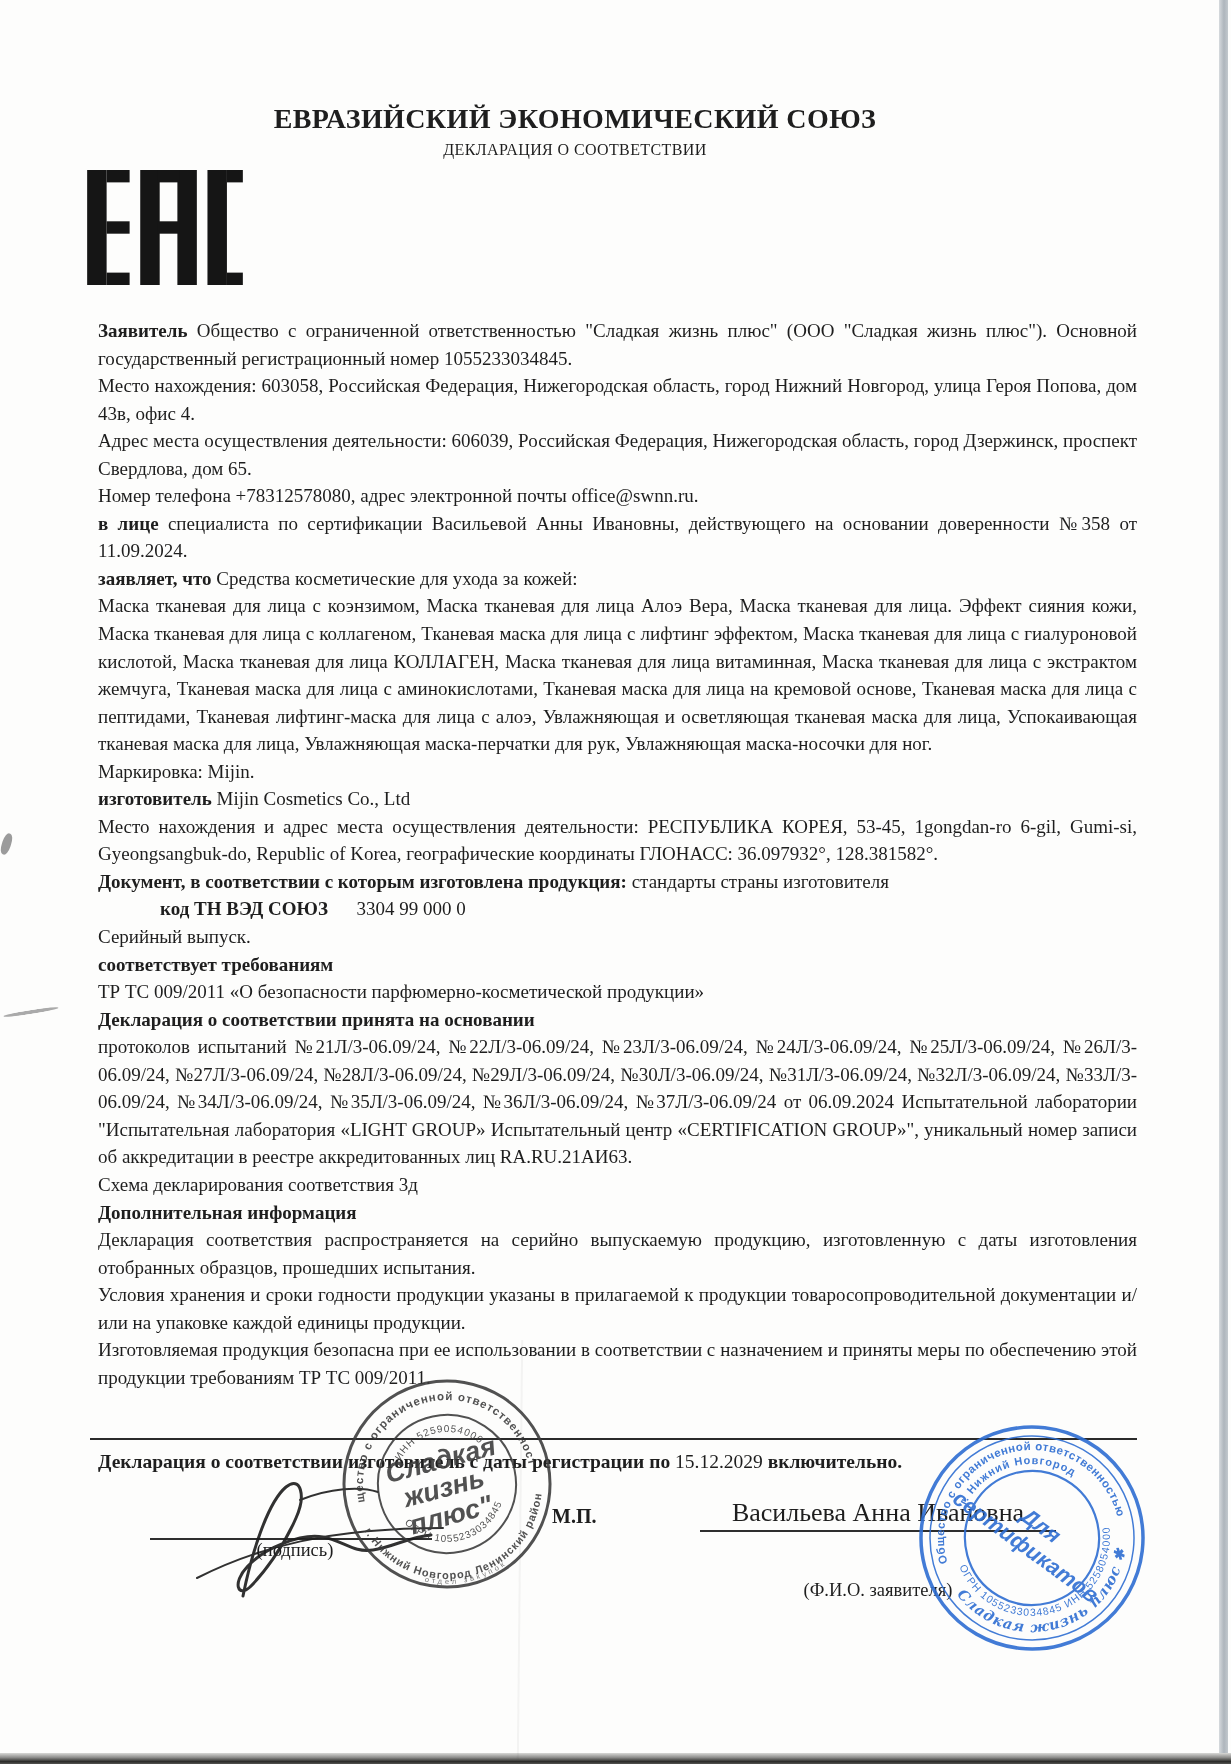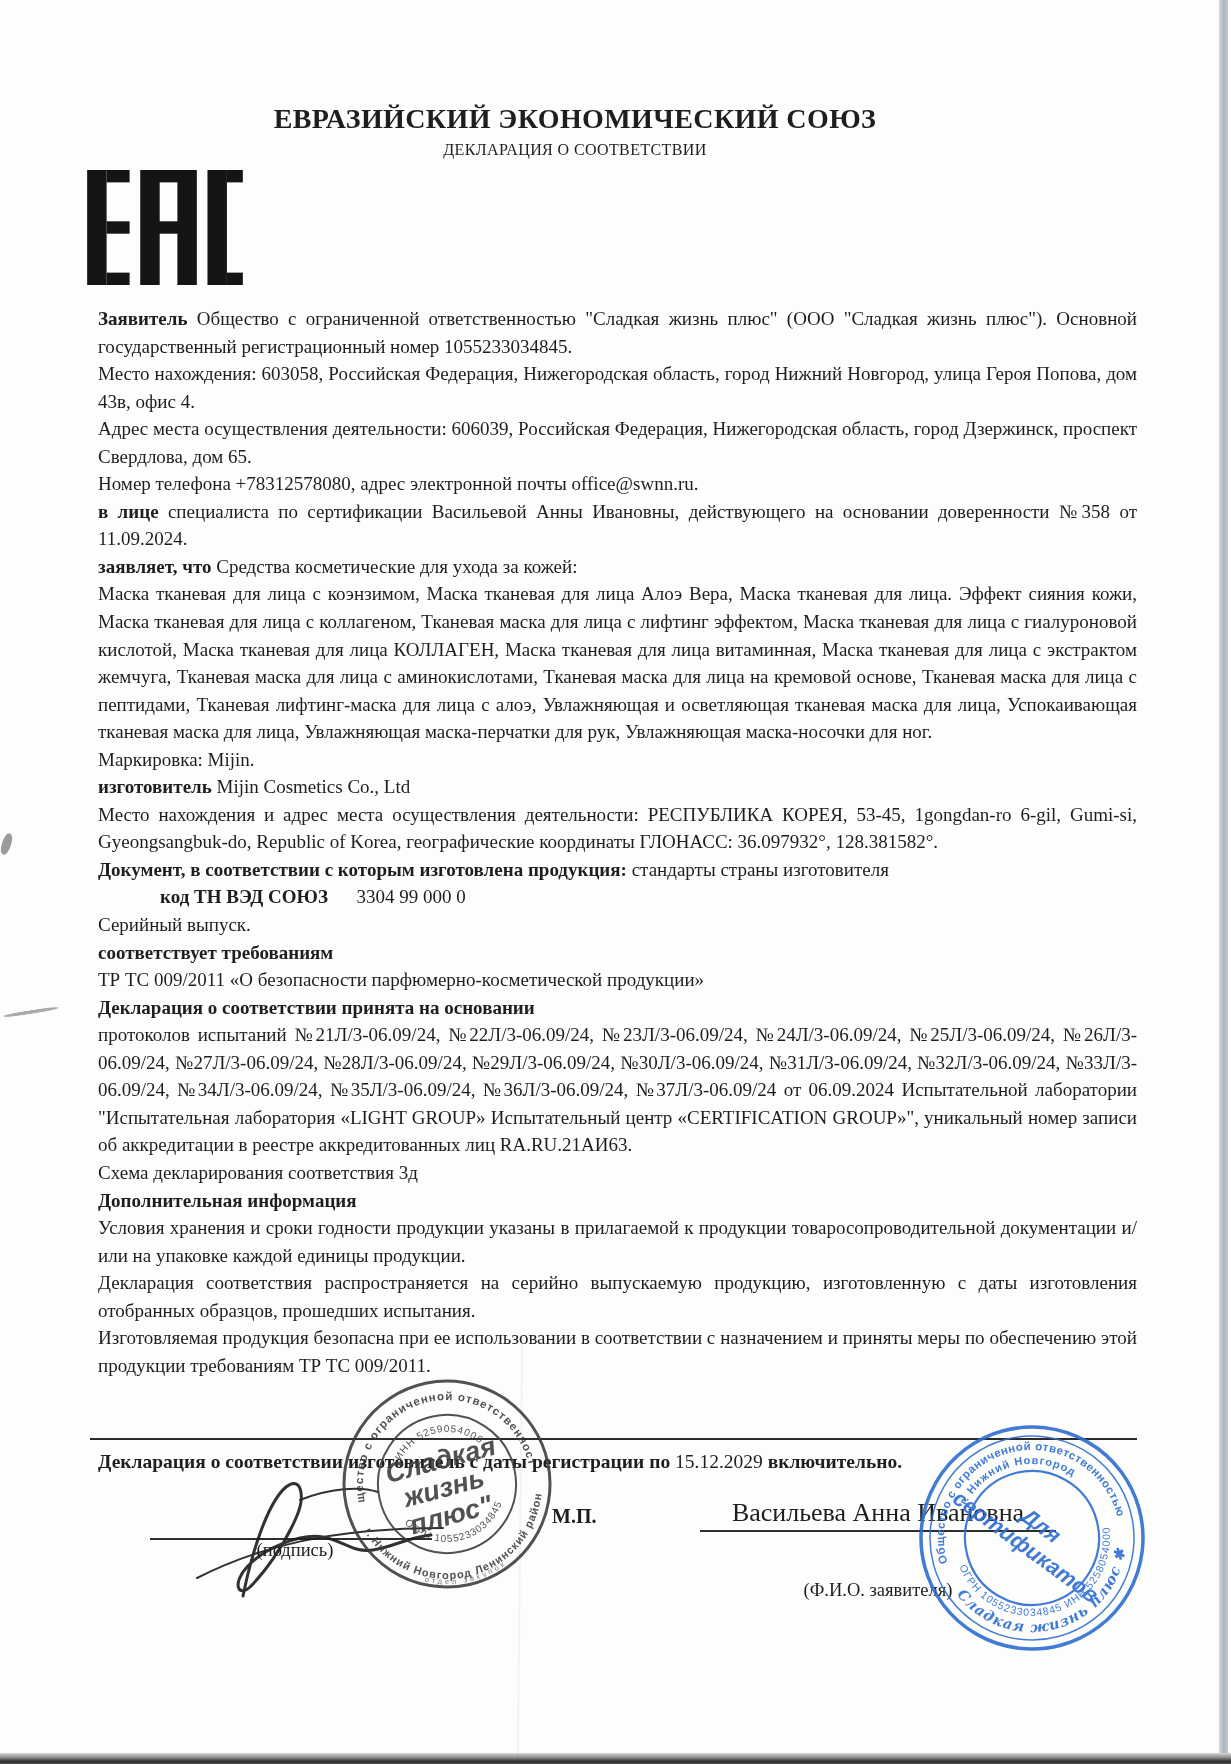--- a/index.html
+++ b/index.html
@@ -20,21 +20,21 @@
   .left-mark-2{position:absolute;left:3px;top:1010px;width:56px;height:0;border-top:4px solid #5a5a5a;
     opacity:.5;transform:rotate(-9deg);border-radius:50%;}
   .crease{position:absolute;left:519px;top:1340px;width:2px;height:420px;background:rgba(60,60,60,.05);transform:rotate(.6deg);}
 
   .header{position:absolute;left:90px;top:103px;width:970px;text-align:center;}
   .header .h1{font-size:28px;font-weight:bold;letter-spacing:.4px;line-height:31px;}
   .header .h2{font-size:16px;font-weight:normal;letter-spacing:.4px;line-height:31px;}
 
   .eac{position:absolute;left:87px;top:170px;width:156px;height:115px;}
 
-  .doc-body{position:absolute;left:98px;top:305px;width:1039px;}
+  .doc-body{position:absolute;left:98px;top:317px;width:1039px;}
   .para{margin:0;font-size:19px;line-height:27.55px;text-align:justify;white-space:pre-wrap;}
   .b{font-weight:bold;}
 
   .rule{position:absolute;left:90px;top:1438px;width:1047px;height:2px;background:#2b2b2b;}
 
   .validity{position:absolute;left:98px;top:1448px;width:1039px;font-size:19.5px;line-height:27px;white-space:pre-wrap;}
 
   .sig-line{position:absolute;left:150px;top:1514px;width:282px;height:24px;border-bottom:2px solid #2e2e2e;}
   .sig-caption{position:absolute;left:200px;top:1540px;width:190px;text-align:center;font-size:18.5px;}
   .mp{position:absolute;left:552px;top:1505px;font-size:20px;font-weight:bold;}
@@ -96,22 +96,22 @@
       <p class="para"><span>Место нахождения и адрес места осуществления деятельности: РЕСПУБЛИКА КОРЕЯ, 53-45, 1gongdan-ro 6-gil, Gumi-si, Gyeongsangbuk-do, Republic of Korea, географические координаты ГЛОНАСС: 36.097932°, 128.381582°.</span></p>
       <p class="para"><span class="b">Документ, в соответствии с которым изготовлена продукция: </span><span>стандарты страны изготовителя</span></p>
       <p class="para" style="padding-left: 62px;"><span class="b">код ТН ВЭД СОЮЗ</span><span>      3304 99 000 0</span></p>
       <p class="para"><span>Серийный выпуск.</span></p>
       <p class="para"><span class="b">соответствует требованиям</span></p>
       <p class="para"><span>ТР ТС 009/2011 «О безопасности парфюмерно-косметической продукции»</span></p>
       <p class="para"><span class="b">Декларация о соответствии принята на основании</span></p>
       <p class="para"><span>протоколов испытаний №21Л/3-06.09/24, №22Л/3-06.09/24, №23Л/3-06.09/24, №24Л/3-06.09/24, №25Л/3-06.09/24, №26Л/3-06.09/24, №27Л/3-06.09/24, №28Л/3-06.09/24, №29Л/3-06.09/24, №30Л/3-06.09/24, №31Л/3-06.09/24, №32Л/3-06.09/24, №33Л/3-06.09/24, №34Л/3-06.09/24, №35Л/3-06.09/24, №36Л/3-06.09/24, №37Л/3-06.09/24 от 06.09.2024 Испытательной лаборатории "Испытательная лаборатория «LIGHT GROUP» Испытательный центр «CERTIFICATION GROUP»", уникальный номер записи об аккредитации в реестре аккредитованных лиц RA.RU.21АИ63.</span></p>
       <p class="para"><span>Схема декларирования соответствия 3д</span></p>
       <p class="para"><span class="b">Дополнительная информация</span></p>
+      <p class="para"><span>Декларация соответствия распространяется на серийно выпускаемую продукцию, изготовленную с даты изготовления отобранных образцов, прошедших испытания.</span></p>
       <p class="para"><span>Условия хранения и сроки годности продукции указаны в прилагаемой к продукции товаросопроводительной документации и/или на упаковке каждой единицы продукции.</span></p>
-      <p class="para"><span>Декларация соответствия распространяется на серийно выпускаемую продукцию, изготовленную с даты изготовления отобранных образцов, прошедших испытания.</span></p>
       <p class="para"><span>Изготовляемая продукция безопасна при ее использовании в соответствии с назначением и приняты меры по обеспечению этой продукции требованиям ТР ТС 009/2011.</span></p>
     </div>
 
   <div class="rule"></div>
   <div class="validity"><span class="b">Декларация о соответствии изготовитель с даты регистрации по </span><span>15.12.2029</span><span class="b"> включительно.</span></div>
 
   <div class="sig-line"></div>
   <div class="sig-caption">(подпись)</div>
   <div class="mp">М.П.</div>
   <div class="fio-name">Васильева Анна Ивановна</div>

